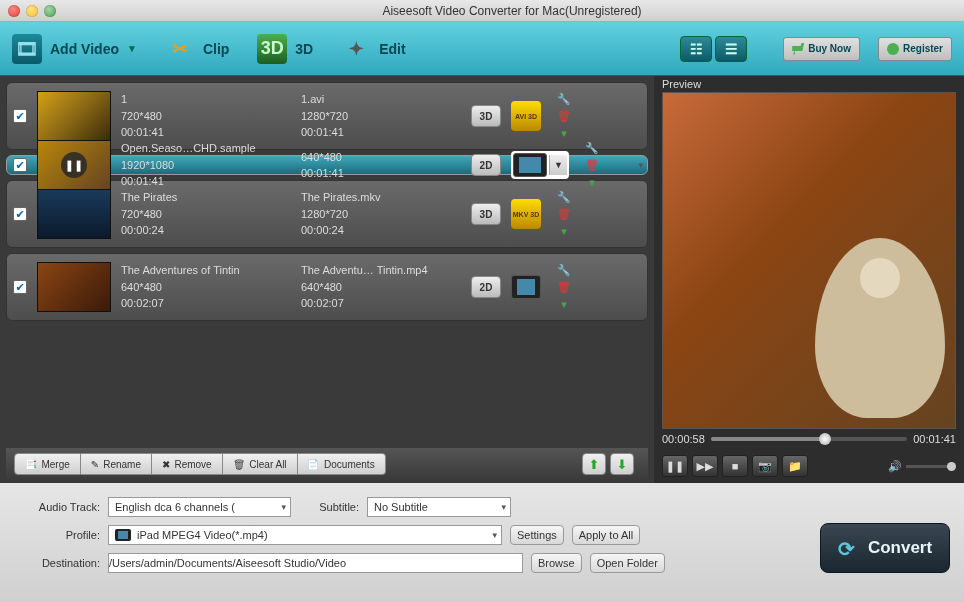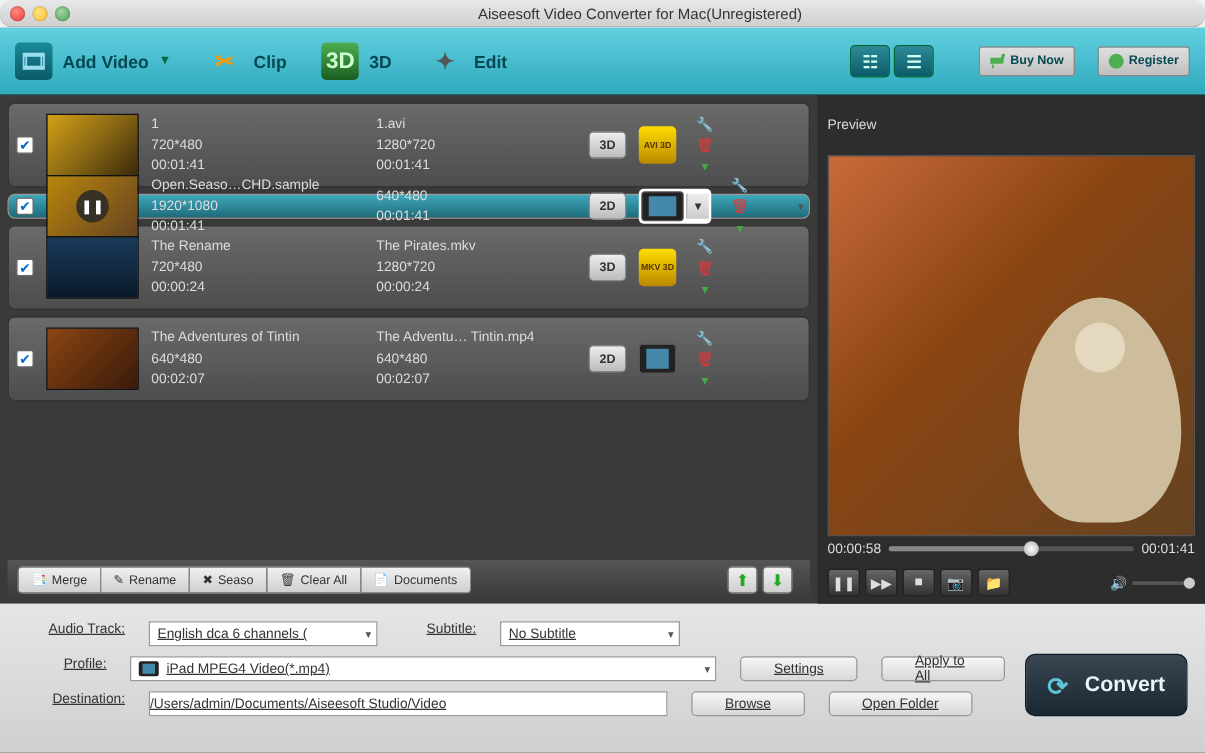--- a/index.html
+++ b/index.html
@@ -1,19 +1,19 @@
 <!DOCTYPE html>
 <html><head>
 <meta charset="utf-8">
 <style>
 * { margin:0; padding:0; box-sizing:border-box; font-family: "Lucida Grande", Arial, sans-serif; }
 body { background:#f0f0f0; width:964px; height:602px; overflow:hidden; }
 
 
-.titlebar { height:22px; background:linear-gradient(#e8e8e8,#cfcfcf); border-bottom:1px solid #aaa; display:flex; align-items:center; padding:0 8px; font-size:12px; color:#333;border-radius:10px; }
+.titlebar { height:22px; background:linear-gradient(#e8e8e8,#cfcfcf); border-bottom:1px solid #aaa; display:flex; align-items:center; padding:0 8px; font-size:12px; color:#333; }
 .traffic { display:flex; gap:6px; margin-right:12px; }
 .tl { width:12px; height:12px; border-radius:50%; box-shadow:inset 0 0 1px rgba(0,0,0,.5); }
 .red{background:radial-gradient(circle at 40% 35%,#ff8a80,#e53935);}
 .yel{background:radial-gradient(circle at 40% 35%,#ffe082,#fbc02d);}
 .grn{background:radial-gradient(circle at 40% 35%,#a5d6a7,#43a047);}
 .title { flex:1; text-align:center; }
 
 
 .toolbar { height:54px; background:linear-gradient(#62d0df,#2fa9bd); border-bottom:1px solid #0b6b7a; display:flex; align-items:center; padding:0 12px; gap:28px; color:#044952; font-size:14px; font-weight:bold; }
 .tbtn { display:flex; align-items:center; gap:8px; cursor:pointer; }
@@ -29,21 +29,21 @@
 .buyrow{display:flex;gap:18px;margin-left:8px;}
 .pill{height:24px;background:linear-gradient(#e0e0e0,#bfbfbf);border:1px solid #888;font-size:10px;padding:0 8px;display:flex;align-items:center;gap:4px;border-radius:3px;}
 .pill .pi{width:12px;height:12px;display:inline-block;}
 .cart{background:#4caf50;clip-path:polygon(0 30%,70% 30%,80% 0,100% 0,85% 70%,20% 70%,25% 100%,10% 100%,15% 70%,0 70%);}
 .key{background:#4caf50;border-radius:50%;}
 
 
 .main { display:flex; height:407px; background:#3a3a3a; }
 .listcol { width:654px; display:flex; flex-direction:column; padding:6px 6px 3px 6px; gap:5px; }
 .previewcol { flex:1; background:#2d2d2d; display:flex; flex-direction:column; }
-.phead { color:#ddd; font-size:11px; padding:18px 8px; }
+.phead { color:#ddd; font-size:11px; padding:2px 8px; }
 .pimage { flex:1; margin:0 8px; background:linear-gradient(135deg,#c96a3a 0%,#8b4513 40%,#654321 100%); position:relative; border:1px solid #555; overflow:hidden;}
 .llama{position:absolute;right:10px;bottom:10px;width:130px;height:180px;background:#d9c7a5;border-radius:50% 50% 40% 40%/60% 60% 40% 40%;filter:brightness(.95);}
 .llama:before{content:"";position:absolute;top:20px;left:45px;width:40px;height:40px;background:#f0e4c8;border-radius:50%;}
 .ptime{display:flex;align-items:center;padding:4px 8px;font-family:monospace;color:#ddd;font-size:11px;gap:6px;}
 .pslider{flex:1;height:4px;background:#555;border-radius:2px;position:relative;}
 .pslider .prog{position:absolute;left:0;top:0;height:100%;width:57%;background:#888;border-radius:2px;}
 .pslider .knob{position:absolute;left:55%;top:-4px;width:12px;height:12px;background:radial-gradient(#fff,#aaa);border-radius:50%;}
 .pctrl{display:flex;align-items:center;padding:6px 8px;gap:4px;}
 .pcb{width:26px;height:22px;background:linear-gradient(#666,#333);border:1px solid #222;border-radius:3px;color:#ddd;display:flex;align-items:center;justify-content:center;font-size:11px;}
 .vol{display:flex;align-items:center;gap:4px;margin-left:auto;color:#ccc;font-size:11px;}
@@ -82,31 +82,31 @@
 .abtn:first-child{border-radius:4px 0 0 4px;}
 .abtn+.abtn{border-left:none;}
 .abtn.last{border-radius:0 4px 4px 0;}
 .arr-btns{display:flex;gap:4px;margin-left:auto;margin-right:6px;}
 .arrb{width:24px;height:22px;background:linear-gradient(#f0f0f0,#cfcfcf);border:1px solid #888;border-radius:4px;font-size:13px;display:flex;align-items:center;justify-content:center;}
 .up{color:#2a2;}.dn{color:#2a2;}
 
 
 .bottom{height:119px;background:linear-gradient(#e6e6e6,#d0d0d0);padding:14px 14px;font-size:11px;color:#333;display:flex;gap:16px;}
 .form{flex:1;}
-.frow{display:flex;align-items:flex-start;gap:19px;margin-bottom:8px;text-decoration:underline;}
+.frow{display:flex;align-items:center;gap:8px;margin-bottom:8px;}
 .lbl{width:86px;text-align:right;}
 .sel{background:#fff;border:1px solid #999;height:20px;padding:0 18px 0 6px;font-size:11px;position:relative;display:flex;align-items:center;}
 .sel:after{content:"▾";position:absolute;right:4px;font-size:9px;color:#555;}
 .sel.audio{width:183px;}
 .sel.sub{width:144px;}
-.sel.prof{width:469px;flex:0 0 auto;}
+.sel.prof{width:394px;flex:0 0 auto;}
 .sel.prof .pico{width:16px;height:12px;background:#222;border-radius:2px;margin-right:6px;display:inline-block;position:relative;}
 .sel.prof .pico:after{content:"";position:absolute;inset:2px 3px;background:#48a;}
 .txt{background:#fff;border:1px solid #999;height:20px;padding:0 0;font-size:11px;width:415px;display:flex;align-items:center;}
-.sbtn{height:20px;background:linear-gradient(#f6f6f6,#d8d8d8);border:1px solid #999;border-radius:4px;padding:0 26px;font-size:11px;display:flex;align-items:center;}
+.sbtn{height:20px;background:linear-gradient(#f6f6f6,#d8d8d8);border:1px solid #999;border-radius:4px;padding:0 6px;font-size:11px;display:flex;align-items:center;}
 .convert{width:130px;height:50px;background:linear-gradient(#3a4752,#1a2730);border:1px solid #0a1a25;border-radius:8px;color:#e8f4f8;font-size:17px;font-weight:bold;display:flex;align-items:center;justify-content:center;gap:8px;align-self:center;margin-top:10px;}
 .convert .ci{width:22px;height:22px;color:#5ec5d8;font-size:20px;}
 </style>
 </head>
 <body>
 
 <div class="titlebar">
   <div class="traffic">
     <div class="tl red"></div>
     <div class="tl yel"></div>
@@ -199,21 +199,21 @@
         <div class="ai wrench">🔧</div>
         <div class="ai trash">🗑</div>
         <div class="ai down">▾</div>
       </div>
     </div>
 
     <div class="row">
       <div class="chk">✔</div>
       <div class="thumb th3"></div>
       <div class="meta">
-        <div>The Rename</div>
+        <div>The Pirates</div>
         <div>720*480</div>
         <div>00:00:24</div>
       </div>
       <div class="meta2">
         <div>The Pirates.mkv</div>
         <div>1280*720</div>
         <div>00:00:24</div>
       </div>
       <div class="dim-badge">3D</div>
       <div class="fmt fmt-mkv">MKV
@@ -247,21 +247,21 @@
         <div class="ai trash">🗑</div>
         <div class="ai down">▾</div>
       </div>
     </div>
 
     <div style="flex:1"></div>
 
     <div class="actbar">
       <div class="abtn">📑 <span>Merge</span></div>
       <div class="abtn">✎ <span>Rename</span></div>
-      <div class="abtn">✖ <span>Seaso</span></div>
+      <div class="abtn">✖ <span>Remove</span></div>
       <div class="abtn">🗑 <span>Clear All</span></div>
       <div class="abtn last">📄 <span>Documents</span></div>
       <div class="arr-btns">
         <div class="arrb up">⬆</div>
         <div class="arrb dn">⬇</div>
       </div>
     </div>
   </div>
 
   <div class="previewcol">

